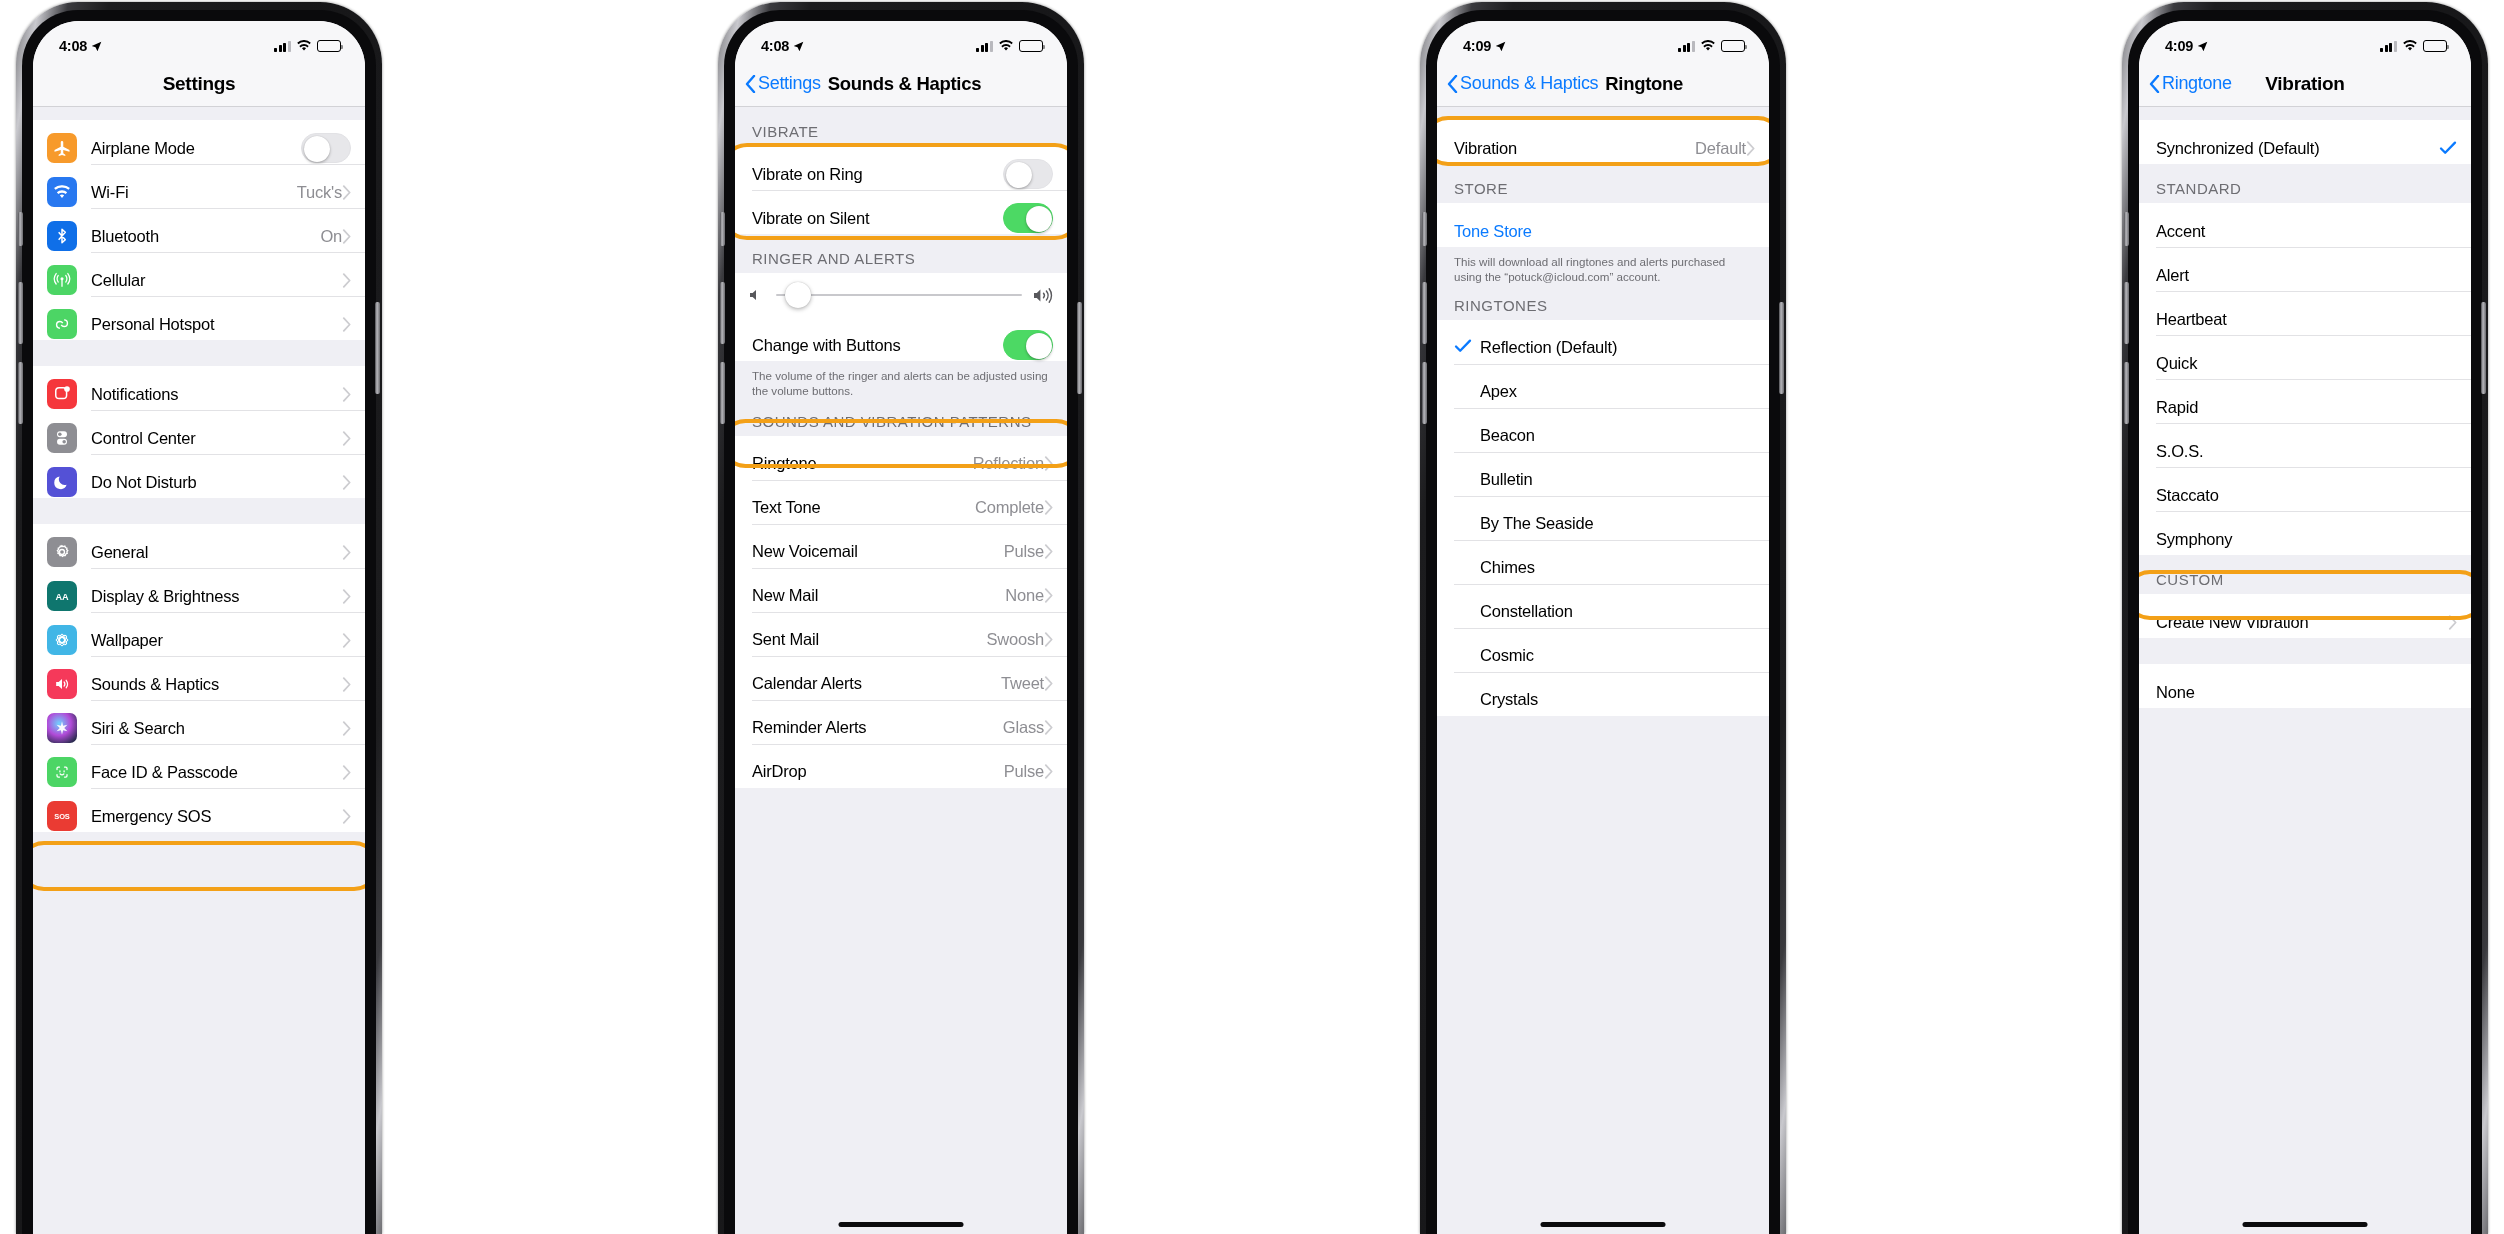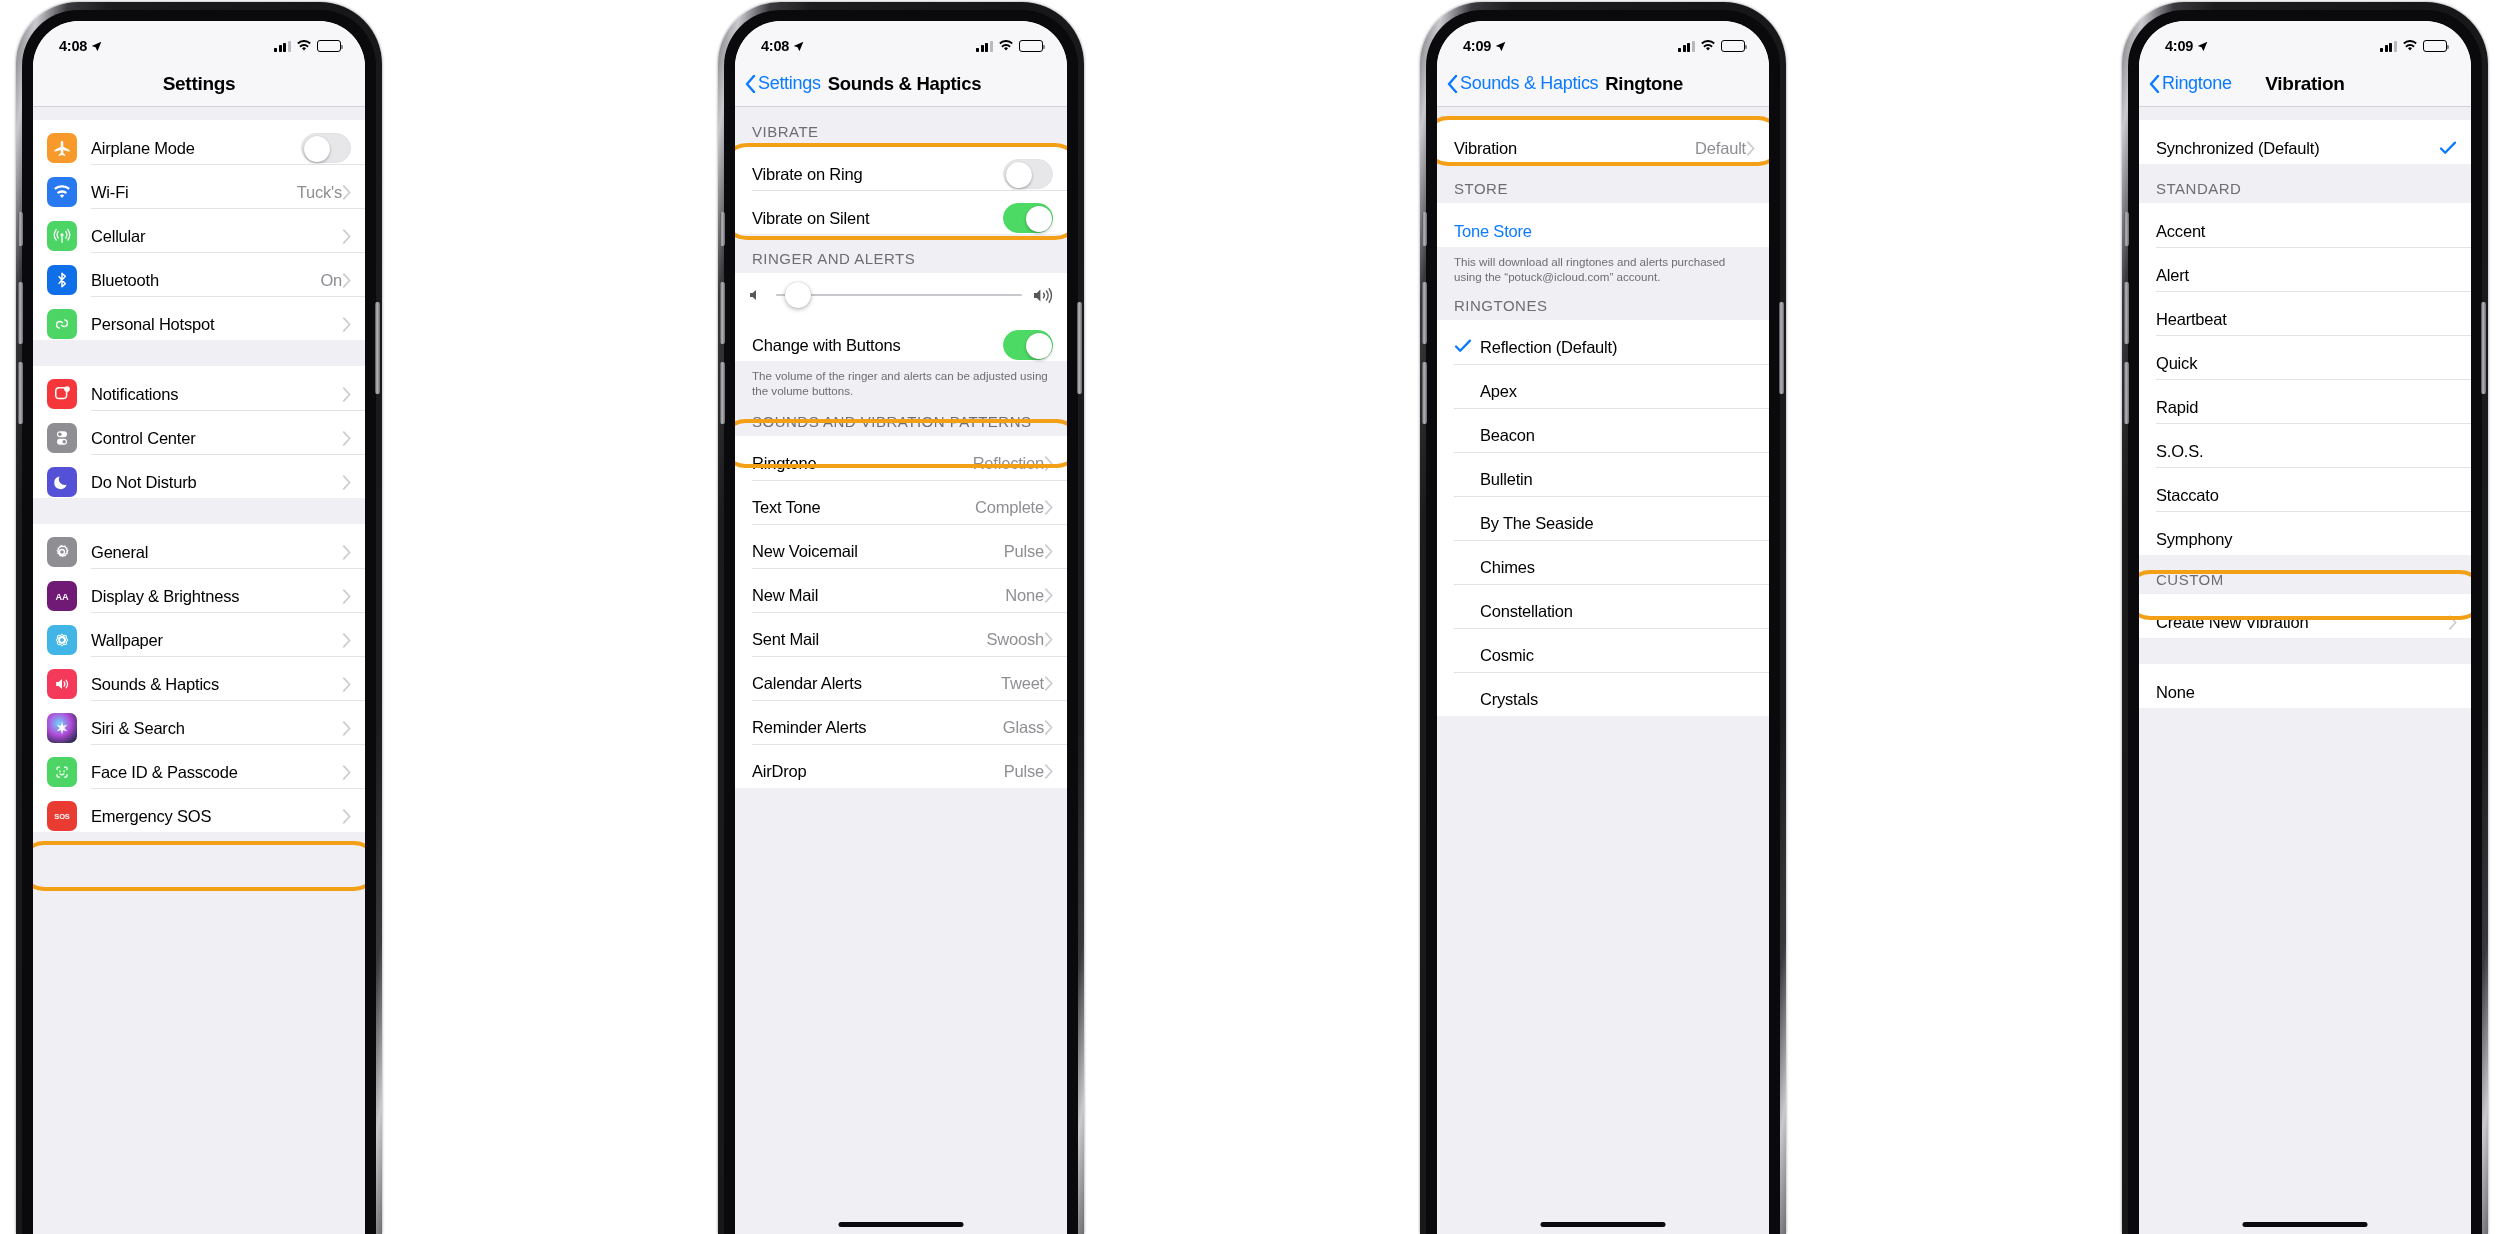--- a/index.html
+++ b/index.html
@@ -292,50 +292,50 @@
                     <path fill="#fff" d="M12 19.2l2.6-3.2a4 4 0 00-5.2 0zM12 12.8a7 7 0 014.4 1.6l1.8-2.2A9.6 9.6 0 0012 10a9.6 9.6 0 00-6.2 2.2l1.8 2.2A7 7 0 0112 12.8zM12 6.6c2.9 0 5.6 1 7.7 2.8l1.8-2.2A13.5 13.5 0 0012 4a13.5 13.5 0 00-9.5 3.2l1.8 2.2A11.9 11.9 0 0112 6.6z"></path>
                   </svg>
               </span>
               <span class="label">Wi-Fi</span>
               <span class="value">Tuck's</span>
               <svg class="chev" viewBox="0 0 10 16">
                   <path d="M2 1l6.5 7L2 15" stroke="#c4c4c8" stroke-width="2" fill="none" stroke-linecap="round" stroke-linejoin="round"></path>
                 </svg>
             </div>
             <div class="row with-icon">
+              <span class="appicon" style="background:#0f6fe8">
+                <svg viewBox="0 0 24 24">
+                    <path fill="none" stroke="#fff" stroke-width="1.8" stroke-linejoin="round" d="M8 7.5L16 16.5 12 20V4l4 3.5L8 16.5"></path>
+                  </svg>
+              </span>
+              <span class="label">Bluetooth</span>
+              <span class="value">On</span>
+              <svg class="chev" viewBox="0 0 10 16">
+                  <path d="M2 1l6.5 7L2 15" stroke="#c4c4c8" stroke-width="2" fill="none" stroke-linecap="round" stroke-linejoin="round"></path>
+                </svg>
+            </div>
+            <div class="row with-icon">
               <span class="appicon" style="background:#4cd565">
                 <svg viewBox="0 0 24 24">
                     <g fill="none" stroke="#fff" stroke-width="1.5" stroke-linecap="round">
                       <path d="M7.5 6.5a7 7 0 000 8"></path>
                       <path d="M16.5 6.5a7 7 0 010 8"></path>
                       <path d="M5 4.2a10.5 10.5 0 000 12.6"></path>
                       <path d="M19 4.2a10.5 10.5 0 010 12.6"></path>
                     </g>
                     <circle cx="12" cy="10.5" r="1.8" fill="#fff"></circle>
                     <path d="M11.2 11.5h1.6V20h-1.6z" fill="#fff"></path>
                   </svg>
               </span>
               <span class="label">Cellular</span>
               <svg class="chev" viewBox="0 0 10 16">
                   <path d="M2 1l6.5 7L2 15" stroke="#c4c4c8" stroke-width="2" fill="none" stroke-linecap="round" stroke-linejoin="round"></path>
                 </svg>
             </div>
             <div class="row with-icon">
-              <span class="appicon" style="background:#0f6fe8">
-                <svg viewBox="0 0 24 24">
-                    <path fill="none" stroke="#fff" stroke-width="1.8" stroke-linejoin="round" d="M8 7.5L16 16.5 12 20V4l4 3.5L8 16.5"></path>
-                  </svg>
-              </span>
-              <span class="label">Bluetooth</span>
-              <span class="value">On</span>
-              <svg class="chev" viewBox="0 0 10 16">
-                  <path d="M2 1l6.5 7L2 15" stroke="#c4c4c8" stroke-width="2" fill="none" stroke-linecap="round" stroke-linejoin="round"></path>
-                </svg>
-            </div>
-            <div class="row with-icon">
               <span class="appicon" style="background:#4cd565">
                 <svg viewBox="0 0 24 24">
                     <path fill="none" stroke="#fff" stroke-width="1.7" d="M14.5 7a4 4 0 110 8 4 4 0 01-3.4-1.9M9.5 17a4 4 0 110-8 4 4 0 013.4 1.9"></path>
                   </svg>
               </span>
               <span class="label">Personal Hotspot</span>
               <svg class="chev" viewBox="0 0 10 16">
                   <path d="M2 1l6.5 7L2 15" stroke="#c4c4c8" stroke-width="2" fill="none" stroke-linecap="round" stroke-linejoin="round"></path>
                 </svg>
             </div>
@@ -392,21 +392,21 @@
                     <path fill="none" stroke="#fff" stroke-width="1.6" d="M12 4.5l1.6 1 1.8-.5.7 1.7 1.8.6-.3 1.8 1.3 1.3-1.1 1.5.5 1.8-1.7.7-.7 1.8-1.8-.3-1.4 1.2-1.4-1.2-1.8.3-.7-1.8-1.7-.7.5-1.8-1.1-1.5 1.3-1.3-.3-1.8 1.8-.6.7-1.7 1.8.5z"></path>
                     <circle cx="12" cy="12" r="3" fill="none" stroke="#fff" stroke-width="1.6"></circle>
                   </svg>
               </span>
               <span class="label">General</span>
               <svg class="chev" viewBox="0 0 10 16">
                   <path d="M2 1l6.5 7L2 15" stroke="#c4c4c8" stroke-width="2" fill="none" stroke-linecap="round" stroke-linejoin="round"></path>
                 </svg>
             </div>
             <div class="row with-icon">
-              <span class="appicon" style="background:#701a75">
+              <span class="appicon" style="background:#0f766e">
                 <svg viewBox="0 0 24 24">
                     <text x="12" y="16.5" text-anchor="middle" font-family="Liberation Sans, sans-serif" font-size="11" font-weight="700" fill="#fff">AA</text>
                   </svg>
               </span>
               <span class="label">Display &amp; Brightness</span>
               <svg class="chev" viewBox="0 0 10 16">
                   <path d="M2 1l6.5 7L2 15" stroke="#c4c4c8" stroke-width="2" fill="none" stroke-linecap="round" stroke-linejoin="round"></path>
                 </svg>
             </div>
             <div class="row with-icon">

